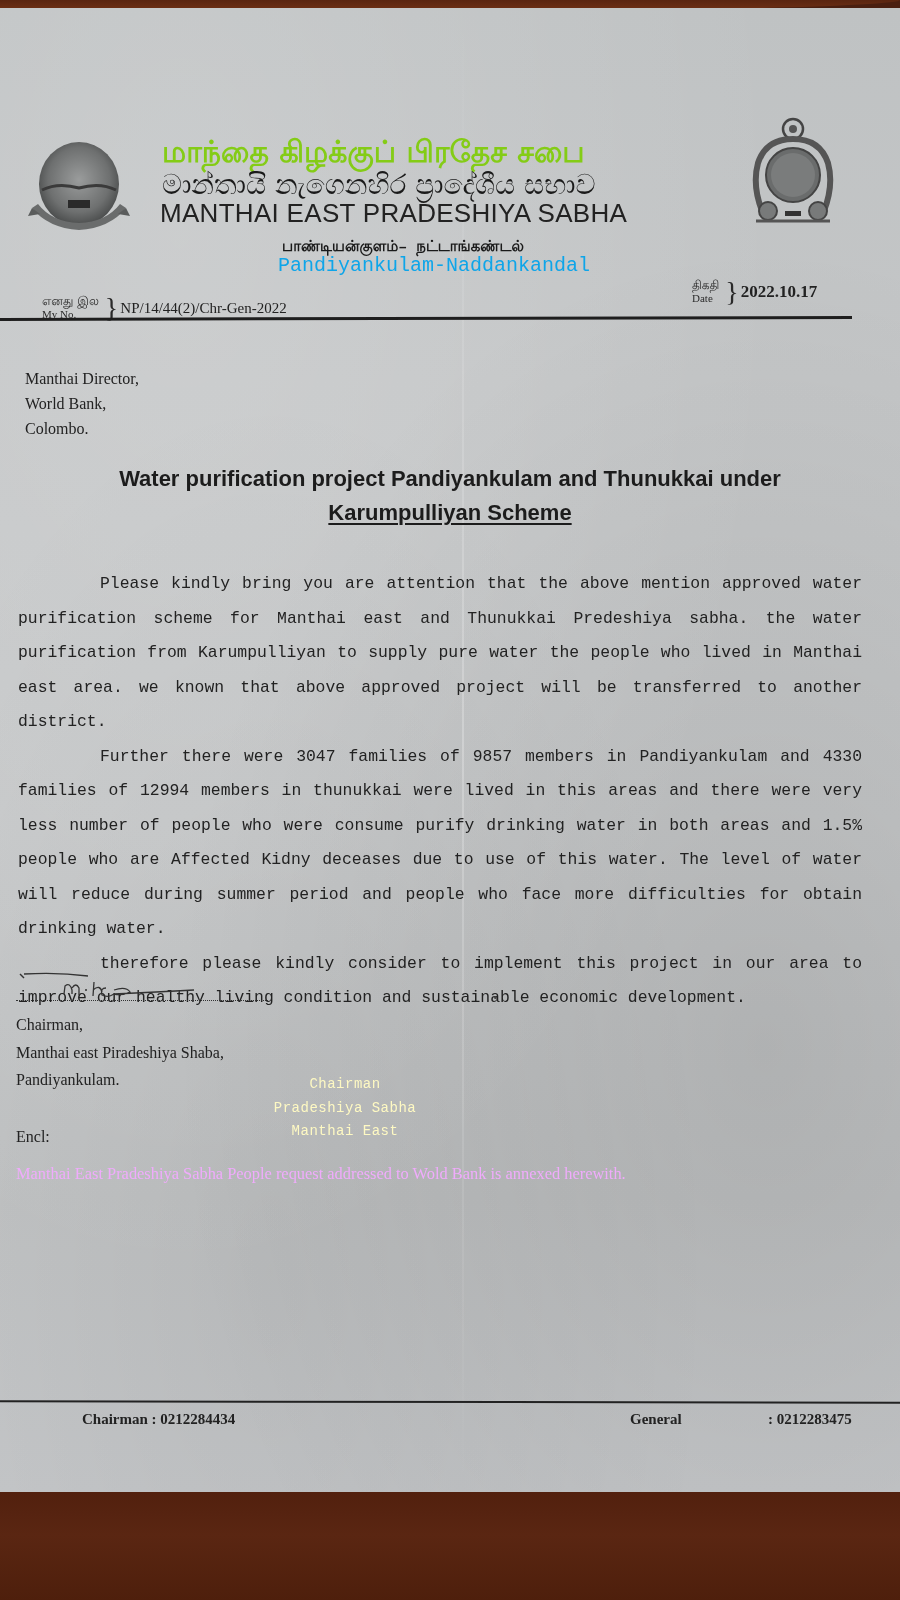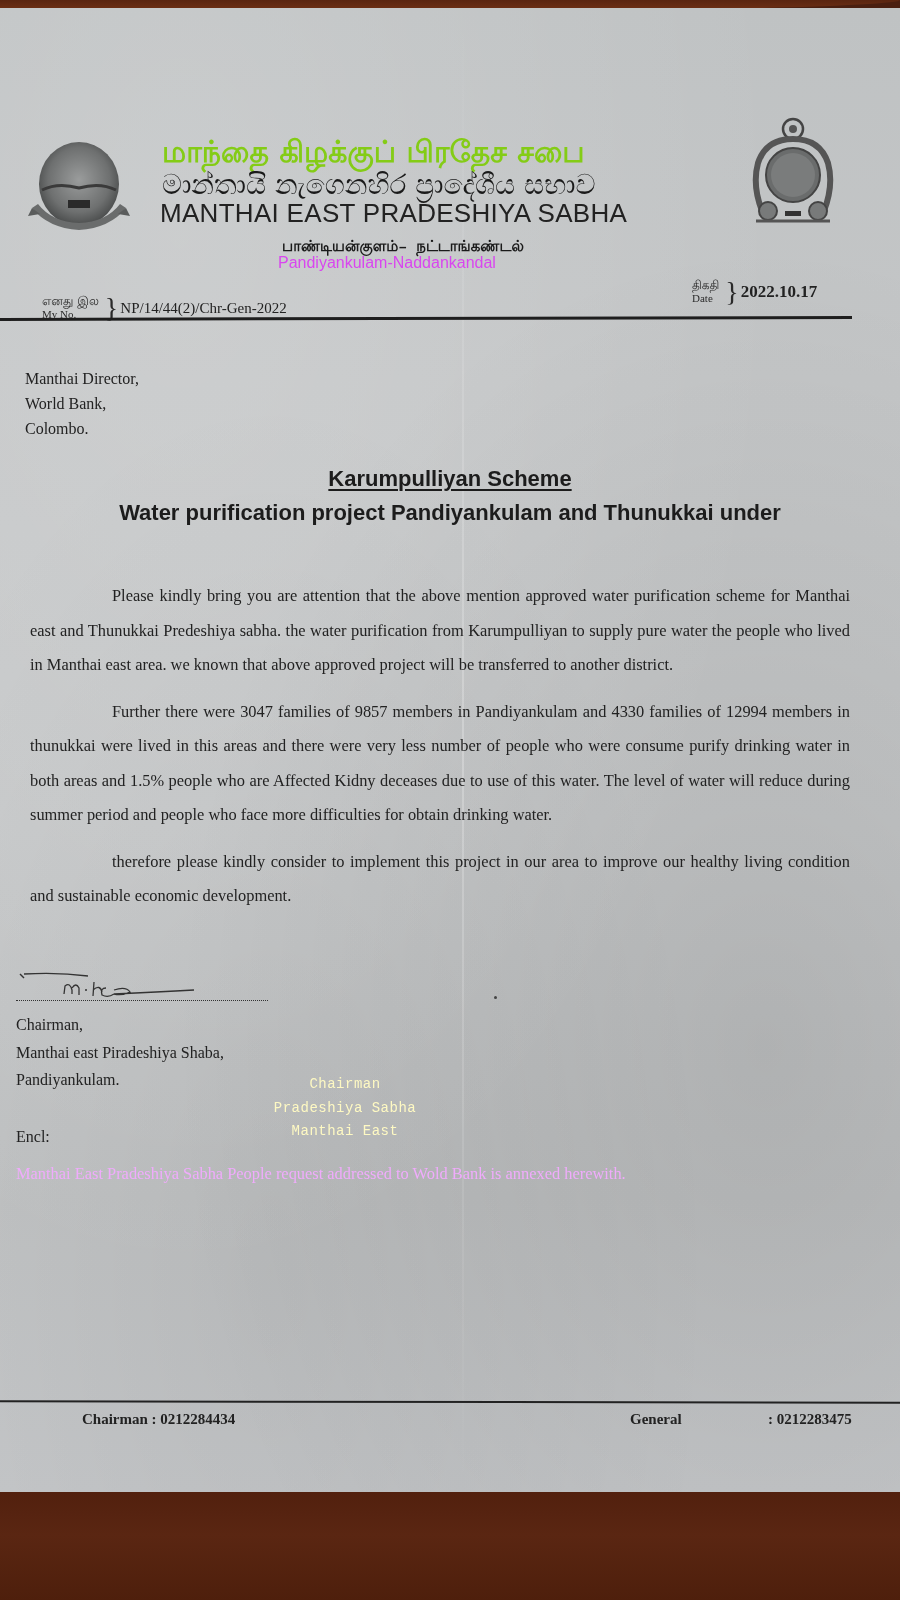--- a/index.html
+++ b/index.html
@@ -52,22 +52,22 @@
       font-family: "Liberation Sans", sans-serif; font-size: 26px;
       color: #222; white-space: nowrap; letter-spacing: 0.3px;
     }
     .sub-tamil {
       position: absolute; left: 282px; top: 238px;
       font-family: Liberation Mono, monospace; font-weight: bold; font-size: 15px;
       color: #1a1a1a; white-space: nowrap;
     }
     .sub-english {
       position: absolute; left: 278px; top: 254px;
-      font-family: Liberation Sans, sans-serif; font-size: 16px;
-      color: #d946ef; white-space: nowrap;
+      font-family: Liberation Mono, monospace; font-size: 20px;
+      color: #0ea5e9; white-space: nowrap;
     }
     .ref-block {
       position: absolute; left: 42px; top: 294px;
       display: flex; align-items: center; color: #2a2a2a;
     }
     .small-labels { display: flex; flex-direction: column; font-size: 11px; line-height: 13px; }
     .small-labels .ta { font-family: "DejaVu Sans", sans-serif; font-size: 12px; }
     .brace { font-size: 28px; font-weight: 300; margin: 0 2px 0 6px; line-height: 28px; }
     .ref-value { font-size: 15px; color: #222; }
     .date-block {
@@ -90,21 +90,21 @@
       font-family: "Liberation Sans", sans-serif; font-weight: bold; font-size: 22px;
       line-height: 34px; color: #1c1c1c;
     }
     .subject .u { text-decoration: underline; text-decoration-thickness: 2px; text-underline-offset: 3px; }
 
     
     .body {
       position: absolute; left: 18px; top: 567px; width: 844px;
       font-size: 16.4px; line-height: 34.5px; color: #222; text-align: justify;
     }
-    .body p { margin: 12px; text-indent: 82px; }
+    .body p { margin: 0; text-indent: 82px; font-family: Liberation Mono, monospace; }
     .body p + p { margin-top: 0; }
 
     
     .signature {
       position: absolute; left: 18px; top: 968px; width: 252px; height: 34px;
     }
     .sig-dots {
       position: absolute; left: 16px; top: 1000px; width: 252px;
       border-bottom: 1px dotted #333;
     }
@@ -200,22 +200,22 @@
 
 <div class="header-rule"></div>
 
 <div class="addressee">
   <div>Manthai Director,</div>
   <div>World Bank,</div>
   <div>Colombo.</div>
 </div>
 
 <div class="subject">
+  <div>Water purification project Pandiyankulam and Thunukkai under</div>
   <div><span class="u">Karumpulliyan Scheme</span></div>
-  <div>Water purification project Pandiyankulam and Thunukkai under</div>
 </div>
 
 <div class="body">
   <p>Please kindly  bring you are attention that the above mention approved water purification scheme for Manthai east and Thunukkai Predeshiya sabha. the water purification from Karumpulliyan to supply pure water the people who lived in Manthai east area. we known that above approved project will be transferred to another district.</p>
   <p>Further there were 3047 families of 9857 members in Pandiyankulam and 4330 families of 12994 members in thunukkai were lived in this areas and there were very less number of people who were consume purify drinking water in both areas and 1.5% people who are Affected Kidny deceases due to use of this water. The level of water will reduce during summer period and people who face more difficulties for obtain drinking water.</p>
   <p>therefore please kindly consider to implement this project in our area to improve our healthy living condition and sustainable economic development.</p>
 </div>
 
 <div class="signature">
   <svg width="252" height="34" viewBox="0 0 252 34">

